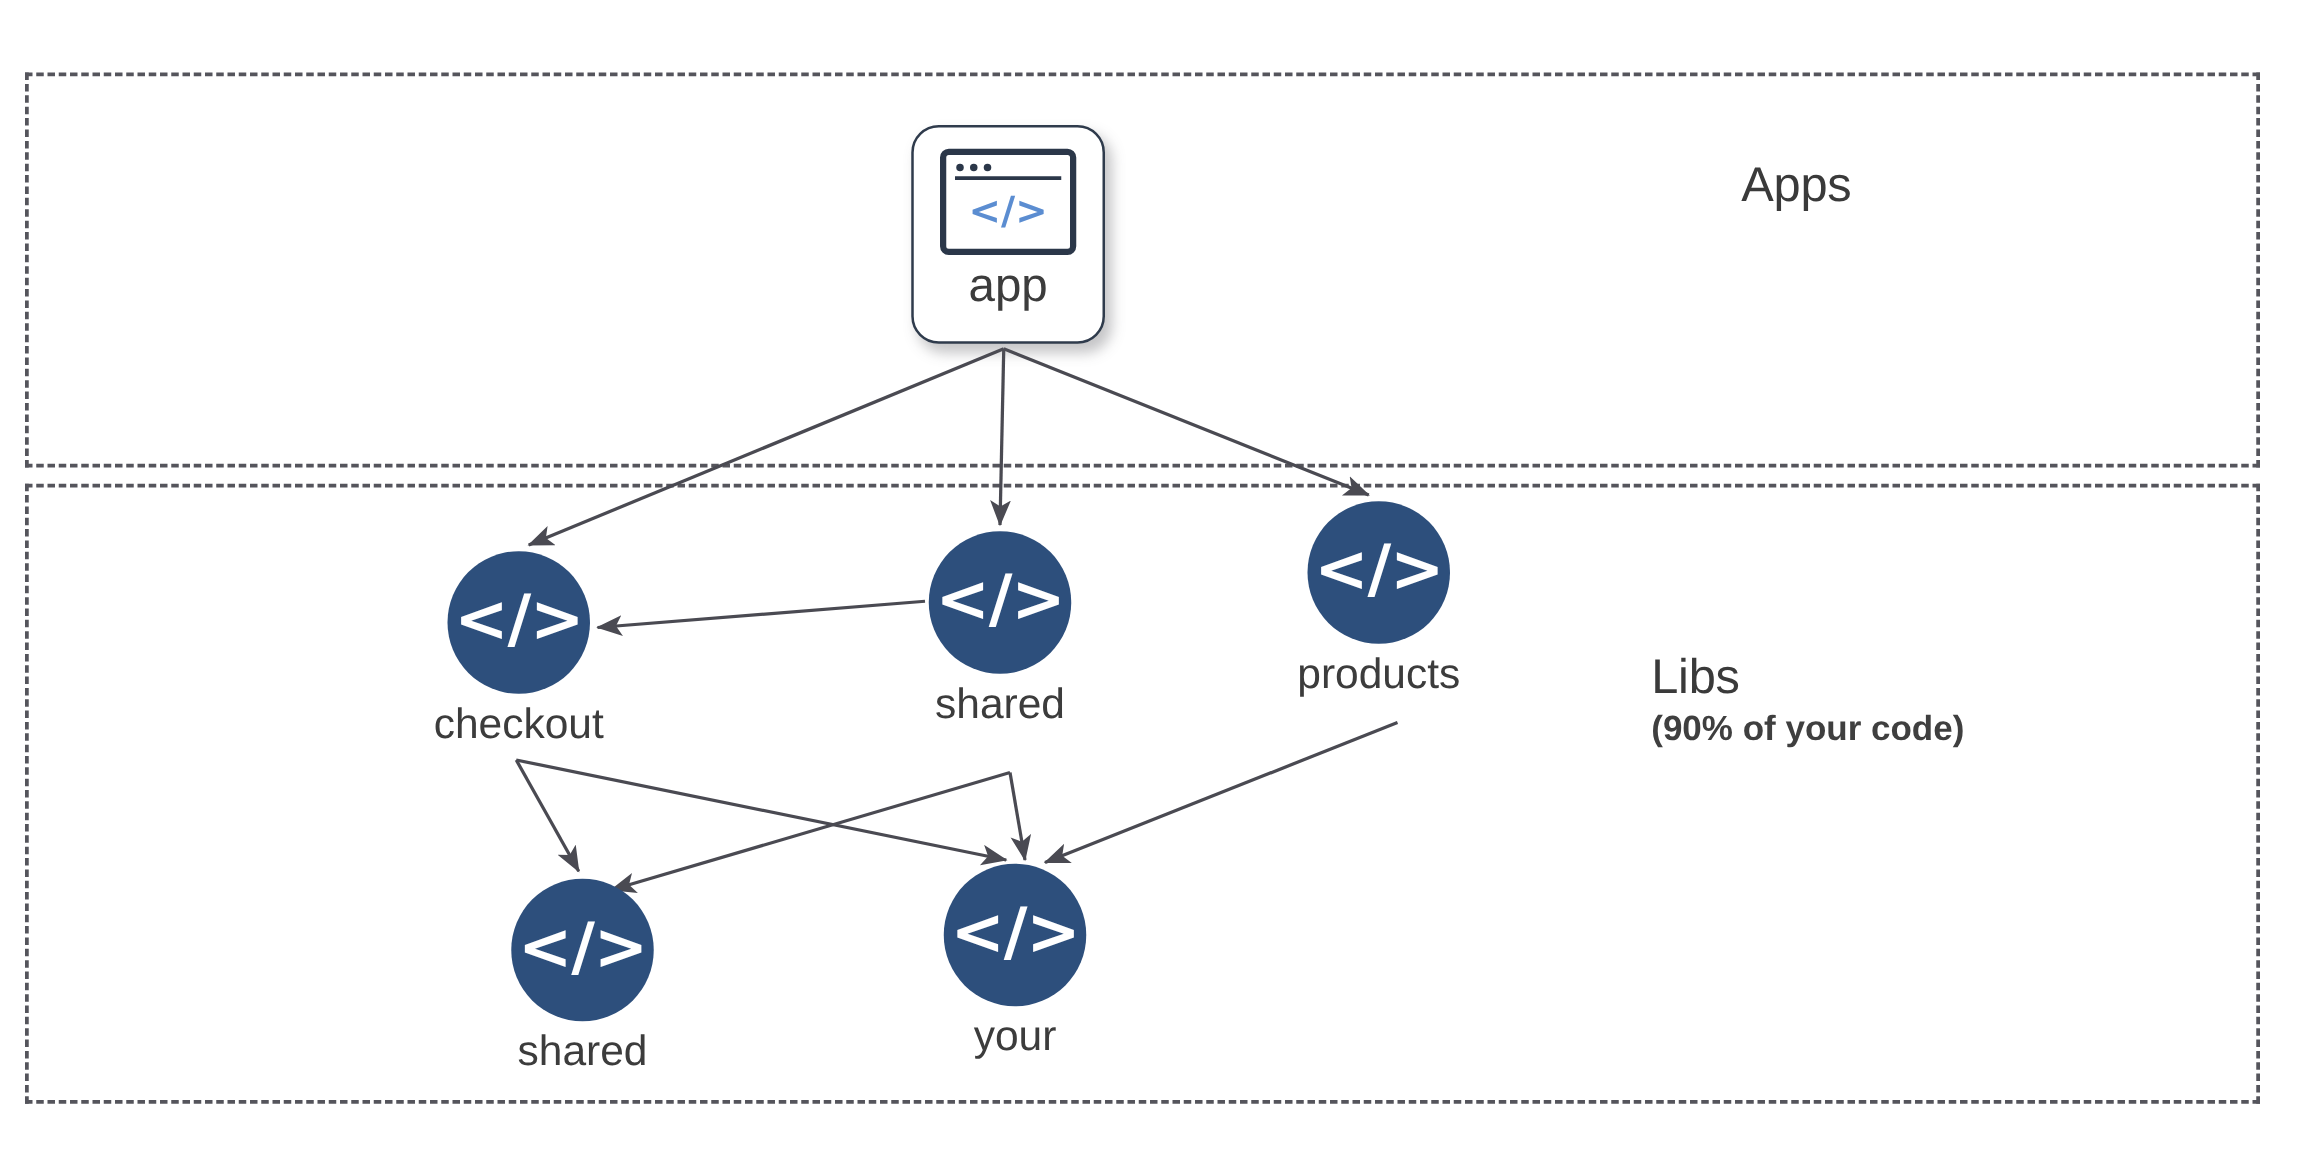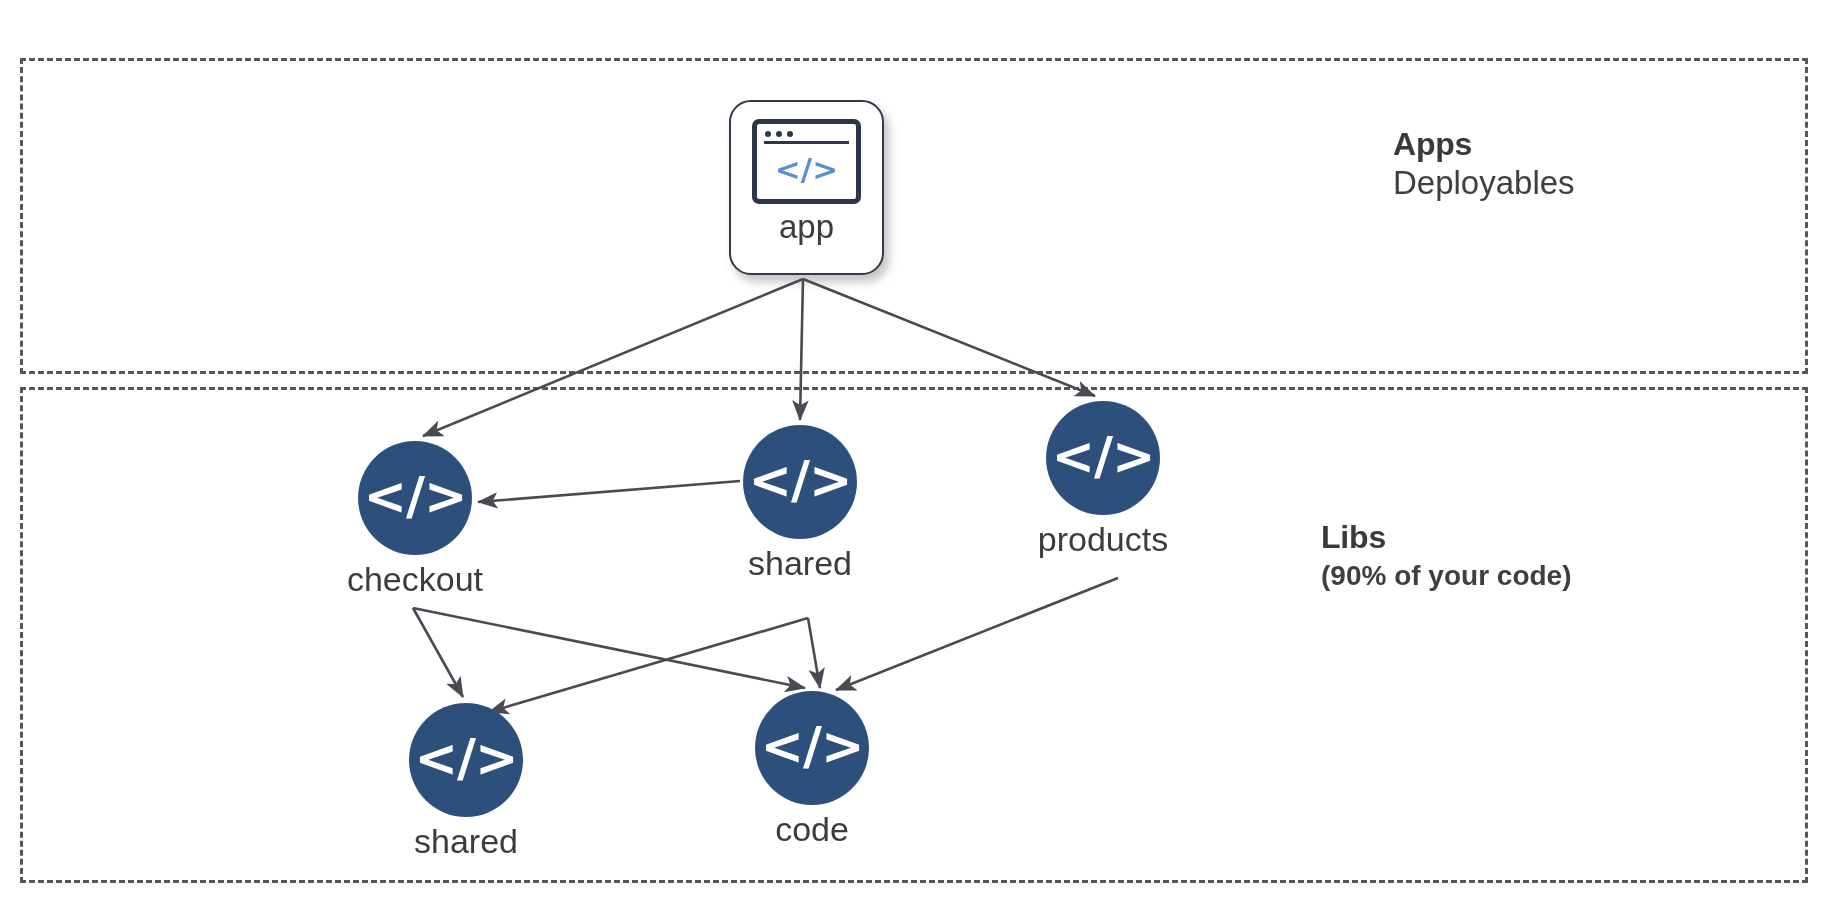--- a/index.html
+++ b/index.html
@@ -39,22 +39,22 @@
     width: 1788px;
     height: 496px;
   }
 
   
   .zone-caption {
     position: absolute;
     color: #3b3b3b;
   }
   .zone-caption .zc-title {
-    font-size: 32px;
-    font-weight: bold;
+    font-size: 39px;
+    font-weight: normal;
     line-height: 1.06;
     letter-spacing: -0.2px;
     color: #3a3a3a;
     white-space: nowrap;
   }
   .zone-caption .zc-sub {
     font-size: 33px;
     font-weight: normal;
     line-height: 1.25;
     color: #3f3f3f;
@@ -117,21 +117,21 @@
     align-items: center;
     justify-content: center;
     color: #5b8dd1;
     font-size: 31px;
     font-weight: bold;
     letter-spacing: 0px;
     font-family: "DejaVu Sans", sans-serif;
     transform: translateY(-2px);
   }
   #app-label {
-    font-size: 33px;
+    font-size: 38px;
     color: #3c3c3c;
     line-height: 1;
     margin-top: 6px;
   }
 
   
   .lib-node {
     position: absolute;
     width: 114px;
     display: flex;
@@ -209,21 +209,20 @@
       <line x1="808" y1="618" x2="489" y2="712"></line>
 
       <line x1="808" y1="618" x2="820" y2="688"></line>
 
       <line x1="1118" y1="578" x2="836" y2="690"></line>
     </g>
   </svg>
 
   <div class="zone-caption" id="caption-apps">
     <div class="zc-title">Apps</div>
-    <div class="zc-sub">Deployables</div>
   </div>
   <div class="zone-caption" id="caption-libs">
     <div class="zc-title">Libs</div>
     <div class="zc-sub">(90% of your code)</div>
   </div>
 
   <div id="node-app">
     <div class="browser-icon">
       <div class="browser-dots">
         <i></i>
@@ -261,16 +260,16 @@
     <div class="lib-circle">
       <span class="glyph">&lt;/&gt;</span>
     </div>
     <div class="lib-label">shared</div>
   </div>
 
   <div class="lib-node" id="node-core">
     <div class="lib-circle">
       <span class="glyph">&lt;/&gt;</span>
     </div>
-    <div class="lib-label">code</div>
+    <div class="lib-label">your</div>
   </div>
 
 </div>
 
 </body></html>

